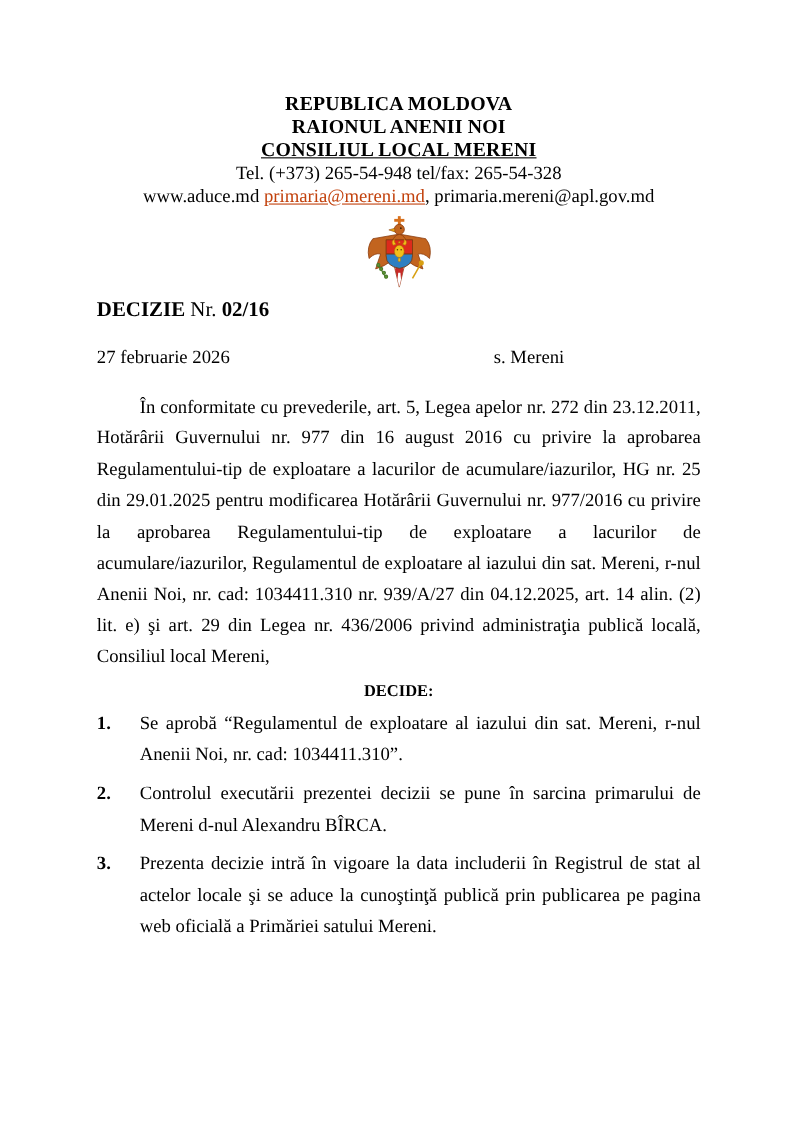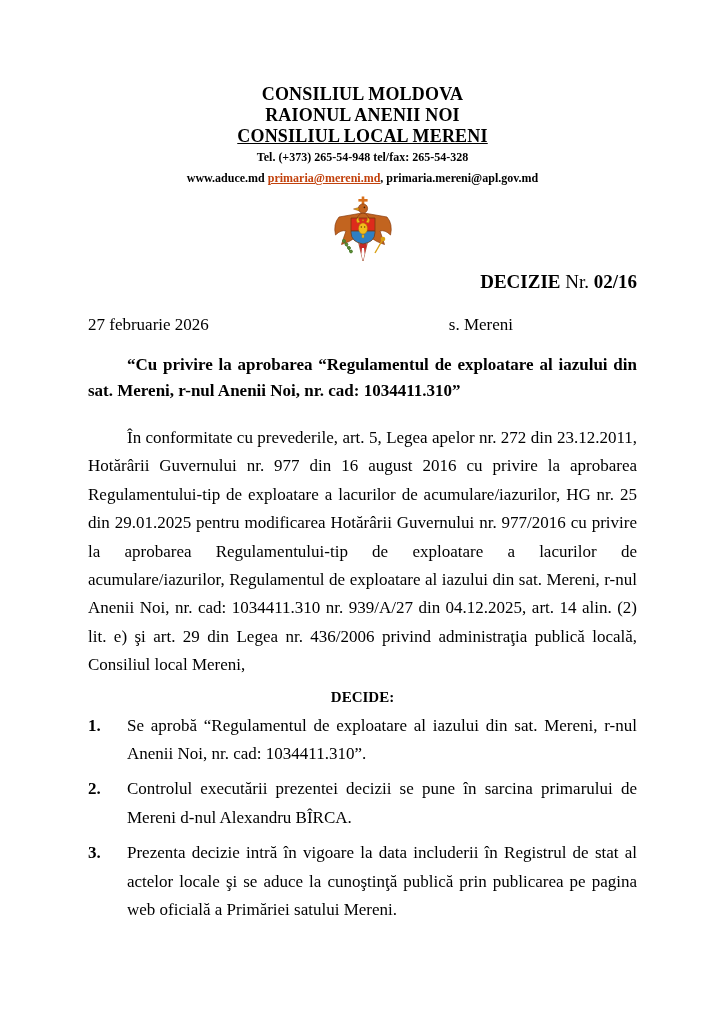--- a/index.html
+++ b/index.html
@@ -27,42 +27,41 @@
     text-align: center;
   }
   .lh-bold {
     font-size: 18px;
     font-weight: bold;
     line-height: 21px;
     letter-spacing: 0.2px;
   }
   .lh-underline { text-decoration: underline; }
   .lh-contact {
-    font-size: 12px;
+    font-size: 17px;
     line-height: 21px;
-    font-weight: bold;
   }
   .email-link {
     color: #c2410c;
     text-decoration: underline;
     cursor: pointer;
   }
 
   
   .coa-wrap {
     margin: 7px auto 0 auto;
     width: 66px;
     height: 68px;
   }
   .coa-wrap svg { display: block; width: 100%; height: 100%; }
 
   
   .doc-title {
     margin-top: 7px;
-    text-align: right;
+    text-align: left;
     font-size: 19px;
     line-height: 22px;
   }
   .doc-title .b { font-weight: bold; }
 
   
   .dateline {
     margin-top: 21px;
     display: flex;
     justify-content: space-between;
@@ -117,21 +116,21 @@
     font-weight: bold;
   }
 </style>
 </head>
 <body>
 
 <div class="page">
   <div class="content">
 
     <div class="letterhead">
-      <div class="lh-bold">CONSILIUL MOLDOVA</div>
+      <div class="lh-bold">REPUBLICA MOLDOVA</div>
       <div class="lh-bold">RAIONUL ANENII NOI</div>
       <div class="lh-bold lh-underline">CONSILIUL LOCAL MERENI</div>
       <div class="lh-contact">Tel. (+373) 265-54-948 tel/fax: 265-54-328</div>
       <div class="lh-contact">
         <span>www.aduce.md</span>
         <a class="email-link">primaria@mereni.md</a><span>, </span><span>primaria.mereni@apl.gov.md</span>
       </div>
     </div>
 
     <div class="coa-wrap">
@@ -190,21 +189,20 @@
       <span class="b">DECIZIE</span>
       <span>Nr.</span>
       <span class="b">02/16</span>
     </div>
 
     <div class="dateline">
       <span>27 februarie 2026</span>
       <span>s. Mereni</span>
     </div>
 
-    <div class="subject">“Cu privire la aprobarea “Regulamentul de exploatare al iazului din sat. Mereni, r-nul Anenii Noi, nr. cad: 1034411.310”</div>
 
     <div class="preamble">În conformitate cu prevederile, art. 5, Legea apelor nr. 272 din 23.12.2011, Hotărârii Guvernului nr. 977 din 16 august 2016 cu privire la aprobarea Regulamentului-tip de exploatare a lacurilor de acumulare/iazurilor, HG nr. 25 din 29.01.2025 pentru modificarea Hotărârii Guvernului nr. 977/2016 cu privire la aprobarea Regulamentului-tip de exploatare a lacurilor de acumulare/iazurilor, Regulamentul de exploatare al iazului din sat. Mereni, r-nul Anenii Noi, nr. cad: 1034411.310 nr. 939/A/27 din 04.12.2025, art. 14 alin. (2) lit. e) şi art. 29 din Legea nr. 436/2006 privind administraţia publică locală, Consiliul local Mereni,</div>
 
     <div class="decide-heading">DECIDE:</div>
 
     <div class="decision-list">
       <div class="decision-item">
         <span class="decision-num">1.</span>
         <span>Se aprobă “Regulamentul de exploatare al iazului din sat. Mereni, r-nul Anenii Noi, nr. cad: 1034411.310”.</span>
       </div>

